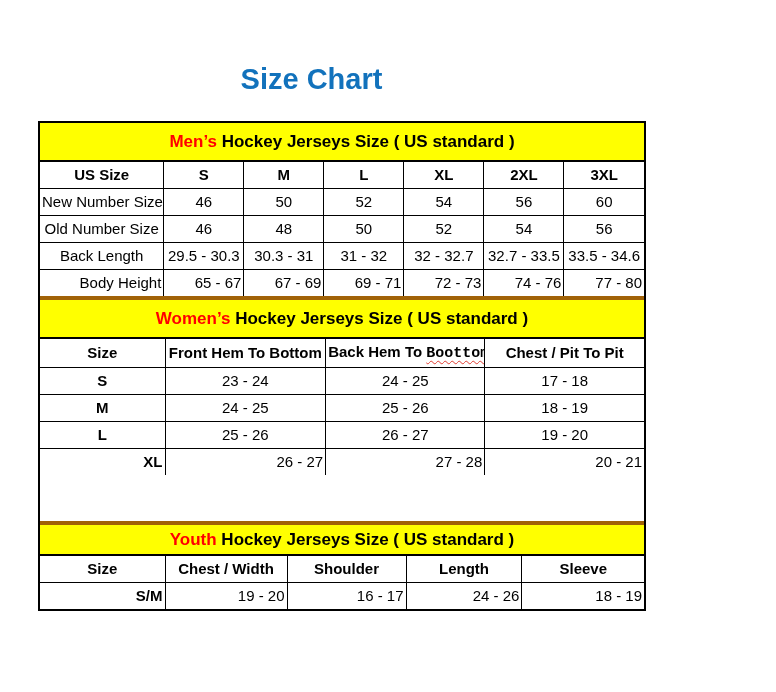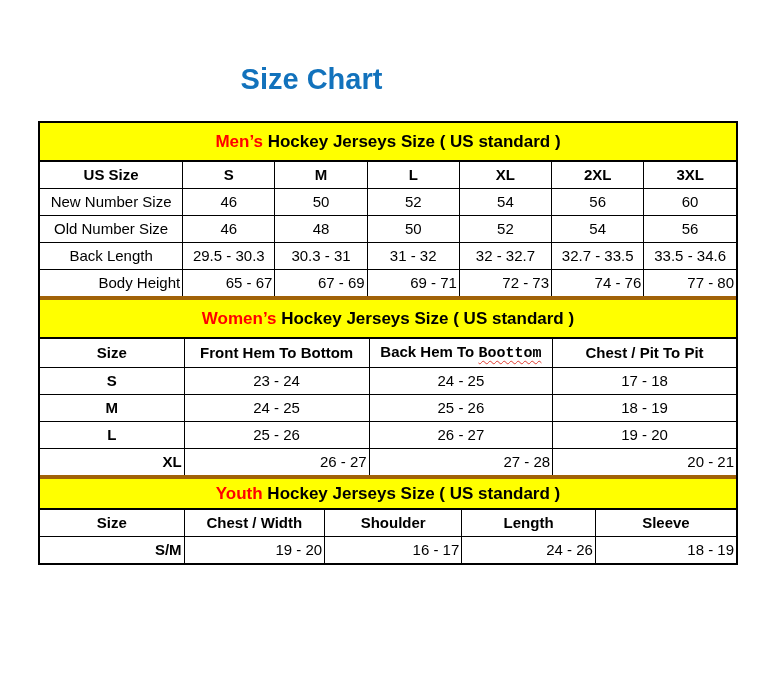--- a/index.html
+++ b/index.html
@@ -15,35 +15,35 @@
     margin: 62px 0 0 0;
     width: 623px;
     text-align: center;
     font-size: 29px;
     line-height: 34px;
     font-weight: bold;
     color: #1272BC;
   }
   .chart-wrap {
     margin: 25px 0 0 38px;
-    width: 700px;
+    width: 608px;
     border: 2px solid #000;
   }
   .band {
     background: #FFFF00;
     text-align: center;
     font-weight: bold;
     font-size: 17px;
     line-height: 19px;
     padding: 9px 0;
     border-top: 4px solid #a16207;
     border-bottom: 2px solid #000;
   }
   .size-section:first-child .band { border-top: none; }
-  .band--slim { padding: 5px 8px; }
+  .band--slim { padding: 5px 8px; margin-top: 46px; }
   .band .hl { color: #FF0000; }
   table {
     width: 100%;
     border-collapse: collapse;
     table-layout: fixed;
     padding-left: 25px;
   }
   th, td {
     border: 1px solid #000;
     text-align: center;

